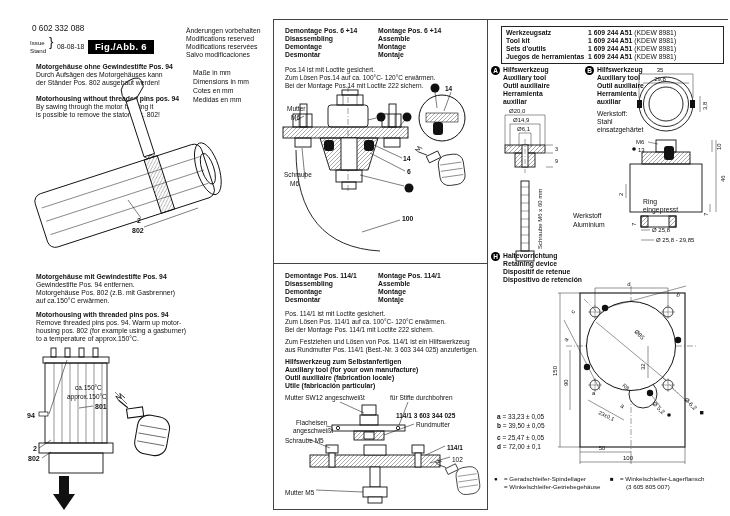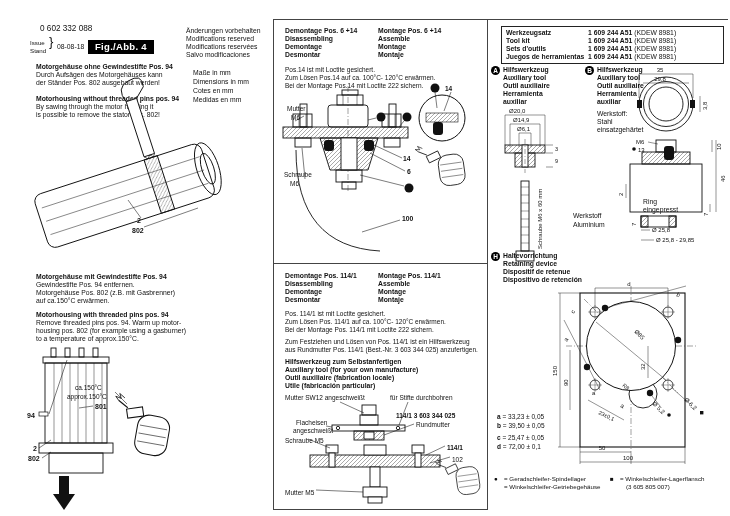--- a/index.html
+++ b/index.html
@@ -23,26 +23,26 @@
 <body>
 
 <div class="page">
 
   <div class="rule" style="left:273px;top:19px;width:455px;height:1px"></div>
   <div class="rule" style="left:273px;top:19px;width:1px;height:491px"></div>
   <div class="rule" style="left:487px;top:19px;width:1px;height:491px"></div>
   <div class="rule" style="left:273px;top:263px;width:214px;height:1px"></div>
   <div class="rule" style="left:273px;top:509px;width:214px;height:1px"></div>
 
-  <div class="t s8" style="left:40px;top:25px">0 602 332 088</div>
+  <div class="t s8" style="left:32px;top:25px">0 602 332 088</div>
   <div class="t s6" style="left:30px;top:39px">Issue</div>
   <div class="t s6" style="left:30px;top:47px">Stand</div>
   <div class="t" style="left:49px;top:38px;font-size:13px">}</div>
   <div class="t" style="left:57px;top:43px">08-08-18</div>
-  <div class="figbox" style="left:88px;top:40px">Fig./Abb. 4</div>
+  <div class="figbox" style="left:88px;top:40px">Fig./Abb. 6</div>
 
   <div class="t" style="left:186px;top:27px">Änderungen vorbehalten</div>
   <div class="t" style="left:186px;top:35px">Modifications reserved</div>
   <div class="t" style="left:186px;top:43px">Modifications reservées</div>
   <div class="t" style="left:186px;top:51px">Salvo modificaciones</div>
 
   <div class="t" style="left:193px;top:69px">Maße in mm</div>
   <div class="t" style="left:193px;top:78px">Dimensions in mm</div>
   <div class="t" style="left:193px;top:87px">Cotes en mm</div>
   <div class="t" style="left:193px;top:96px">Medidas en mm</div>

